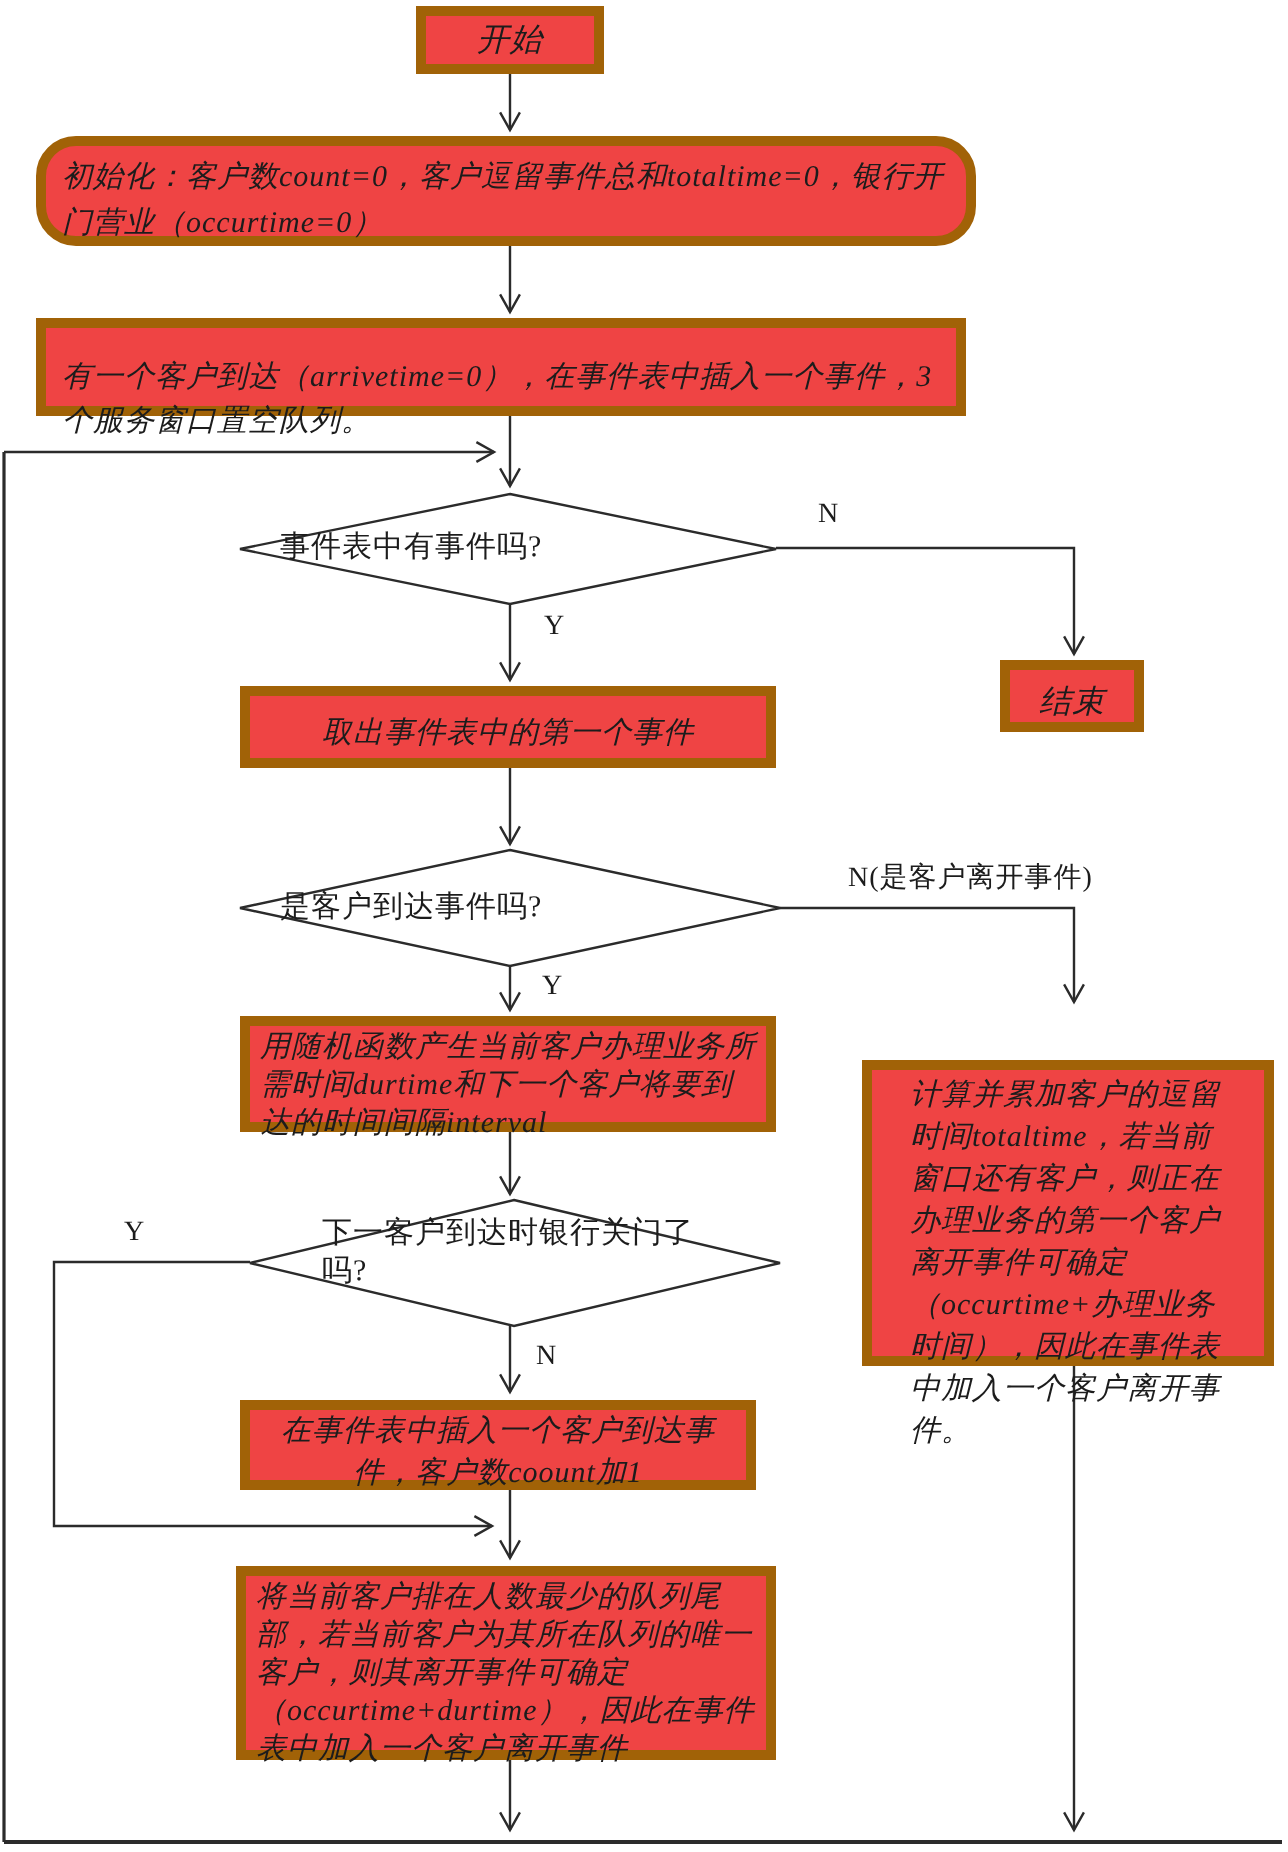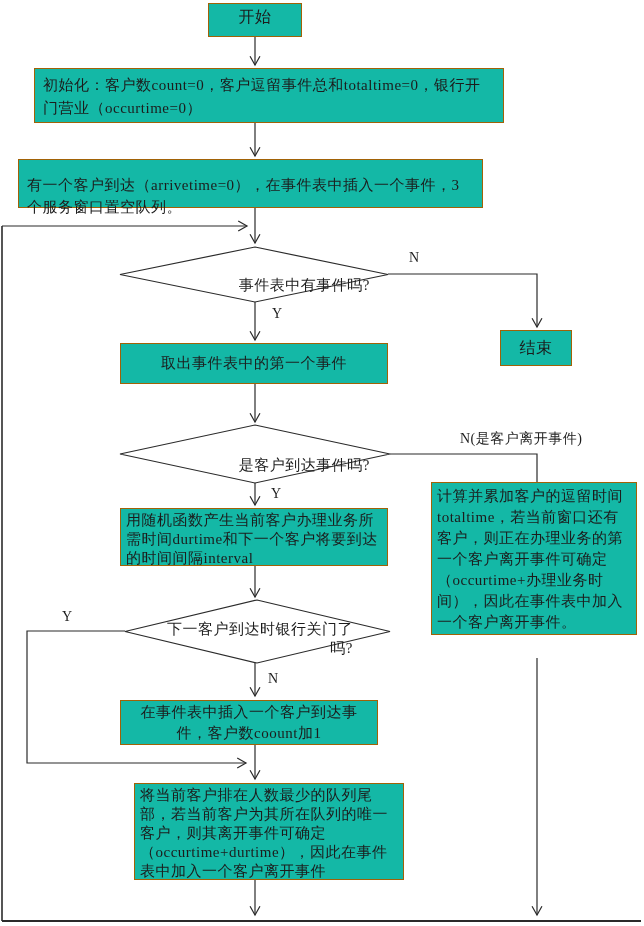--- a/index.html
+++ b/index.html
@@ -17,83 +17,83 @@
     overflow: hidden;
   }
   .canvas svg.wires {
     position: absolute;
     left: 0; top: 0;
     width: 644px; height: 926px;
   }
   .box {
     position: absolute;
     box-sizing: border-box;
-    border: 1px solid #a16207;
-    background: #14b8a6;
+    border: 5px solid #a16207;
+    background: #ef4444;
     font-size: 15px;
     line-height: 22px;
     padding: 4px 7px;
     letter-spacing: 0.5px;
+    font-style: italic;
   }
   .box.center { text-align: center; }
   .node-start {
     left: 208px; top: 3px; width: 94px; height: 34px;
     font-size: 16px; line-height: 26px; padding: 0;
   }
   .node-init {
-    left: 34px; top: 68px; width: 470px; height: 55px;
-    line-height: 23px; padding: 5px 8px;
+    left: 18px; top: 68px; width: 470px; height: 55px;
+    line-height: 23px; padding: 5px 8px; border-radius: 20px;
   }
   .node-first-arrival {
     left: 18px; top: 159px; width: 465px; height: 49px;
     line-height: 22px; padding: 14px 8px;
   }
   .node-fetch-event {
     left: 120px; top: 343px; width: 268px; height: 41px;
     line-height: 39px; padding: 0;
   }
   .node-end {
     left: 500px; top: 330px; width: 72px; height: 36px;
     font-size: 16px; line-height: 34px; padding: 0;
   }
   .node-gen-random {
     left: 120px; top: 508px; width: 268px; height: 58px;
     line-height: 19px; padding: 2px 5px;
   }
   .node-departure {
-    left: 431px; top: 482px; width: 206px; height: 153px;
-    line-height: 21px; padding: 3px 5px;
+    left: 431px; top: 530px; width: 206px; height: 153px;
+    line-height: 21px; padding: 3px 19px;
   }
   .node-insert-arrival {
     left: 120px; top: 700px; width: 258px; height: 45px;
     line-height: 21px; padding: 1px 5px;
   }
   .node-enqueue {
-    left: 134px; top: 783px; width: 270px; height: 97px;
+    left: 118px; top: 783px; width: 270px; height: 97px;
     line-height: 19px; padding: 2px 5px;
   }
   .dtext {
     position: absolute;
     font-size: 15px;
     letter-spacing: 0.5px;
-    text-align: right;
-    margin-top: 12px;
+    text-align: left;
   }
   .dtext.d1 { left: 140px; top: 264px; width: 230px; }
   .dtext.d2 { left: 140px; top: 444px; width: 230px; }
   .dtext.d3 { left: 161px; top: 608px; width: 192px; line-height: 19px; }
   .branch-label {
     position: absolute;
     font-size: 14px;
     letter-spacing: 0.5px;
     white-space: nowrap;
   }
   .lbl-n1 { left: 409px; top: 250px; }
   .lbl-y1 { left: 272px; top: 306px; }
-  .lbl-n2 { left: 424px; top: 430px; margin-left: 36px; }
+  .lbl-n2 { left: 424px; top: 430px; }
   .lbl-y2 { left: 271px; top: 486px; }
   .lbl-y3 { left: 62px;  top: 609px; }
   .lbl-n3 { left: 268px; top: 671px; }
 </style>
 </head>
 <body>
 
 <div class="canvas">
 
   <svg class="wires" viewBox="0 0 644 926" xmlns="http://www.w3.org/2000/svg">

